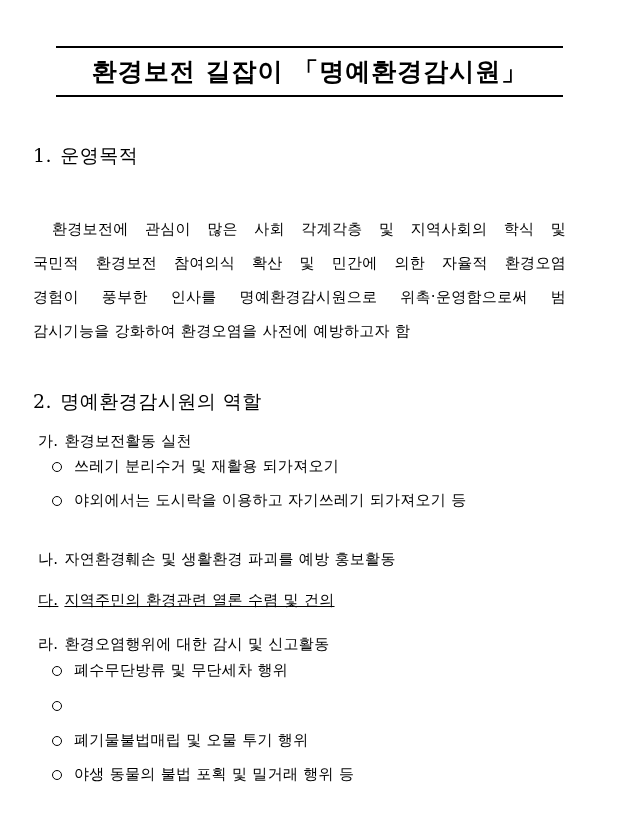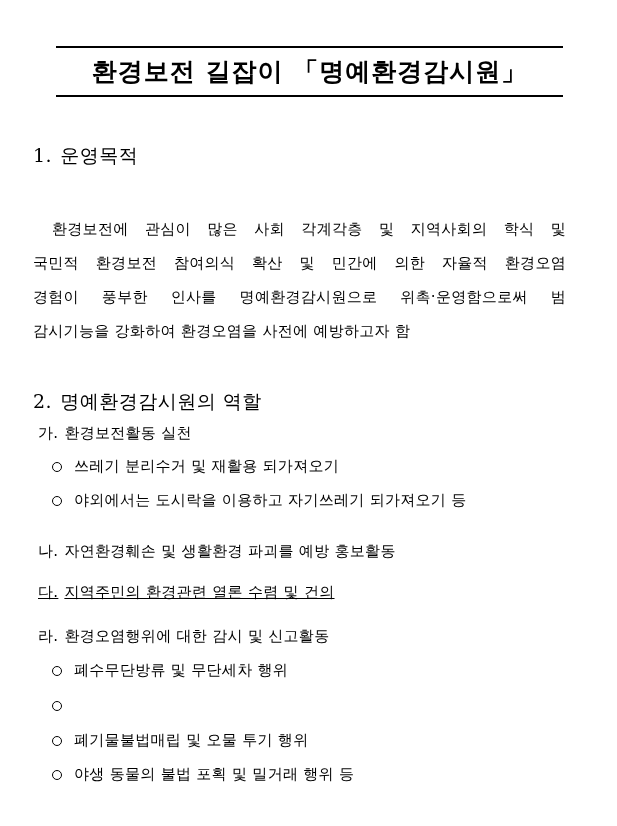--- a/index.html
+++ b/index.html
@@ -12,21 +12,21 @@
       text-align: center; font-weight: bold; font-size: 25px; line-height: 38px; letter-spacing: 1px; }
     .h { position: absolute; left: 33px; font-family: "DejaVu Serif", "Liberation Serif", serif;
       font-size: 19px; line-height: 26px; letter-spacing: 0.5px; }
     .h .num { margin-right: 8px; }
     .para { position: absolute; left: 33px; width: 533px; top: 200px;
       font-size: 15px; line-height: 34px; text-align: justify; text-align-last: left;
       letter-spacing: 0.3px; margin-top: 12px; }
     .para .line { display: block; height: 34px; white-space: nowrap; overflow: hidden; }
     .para .line.justify { text-align: justify; text-align-last: justify; }
     .para .line.indent { padding-left: 19px; }
-    .sub { position: absolute; left: 38px; font-size: 15px; line-height: 22px; white-space: nowrap; letter-spacing: 0.3px; }
+    .sub { position: absolute; left: 38px; font-size: 15px; line-height: 22px; white-space: nowrap; letter-spacing: 0.3px; margin-top: 8px; }
     .sub .label { margin-right: 6px; }
     .bullet { position: absolute; left: 52px; font-size: 15px; line-height: 22px; white-space: nowrap; letter-spacing: 0.3px; }
     .bullet .circle { display: inline-block; width: 10px; height: 10px; border: 1.3px solid #000;
       border-radius: 50%; margin-right: 12px; vertical-align: -1px; box-sizing: border-box; }
   </style>
 </head>
 <body>
 
 <div>
   <div class="rule top"></div>

